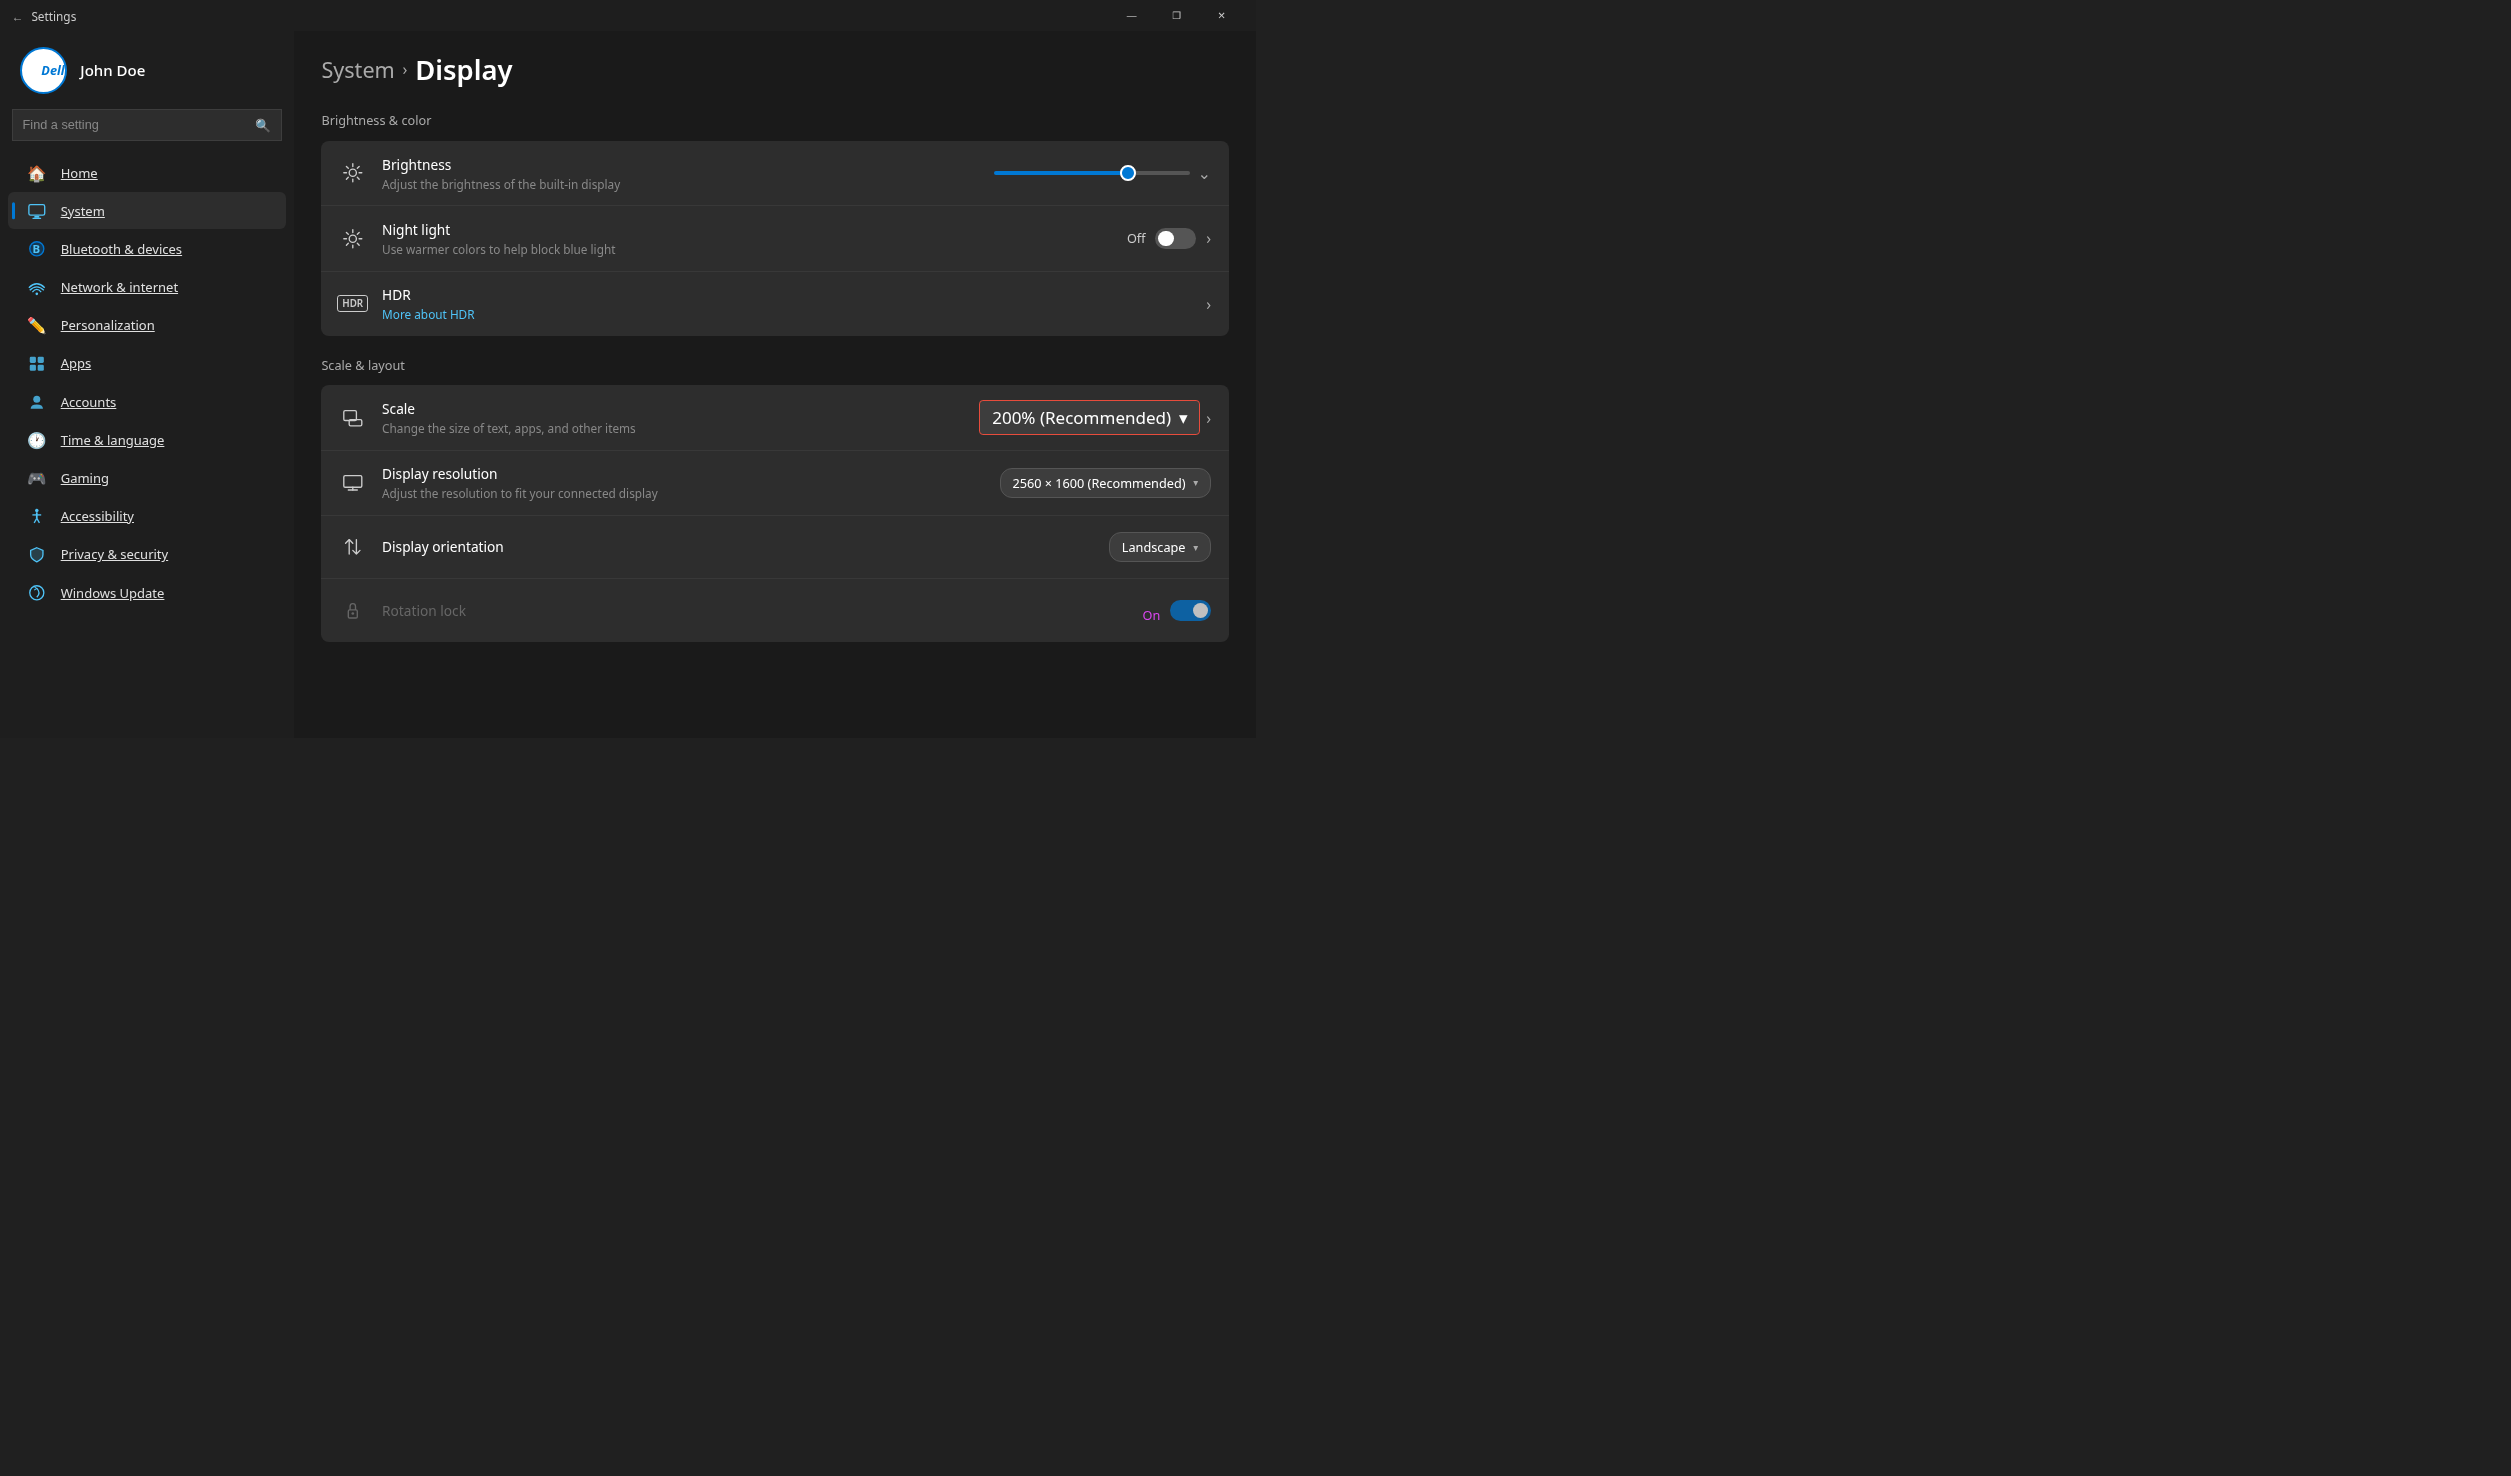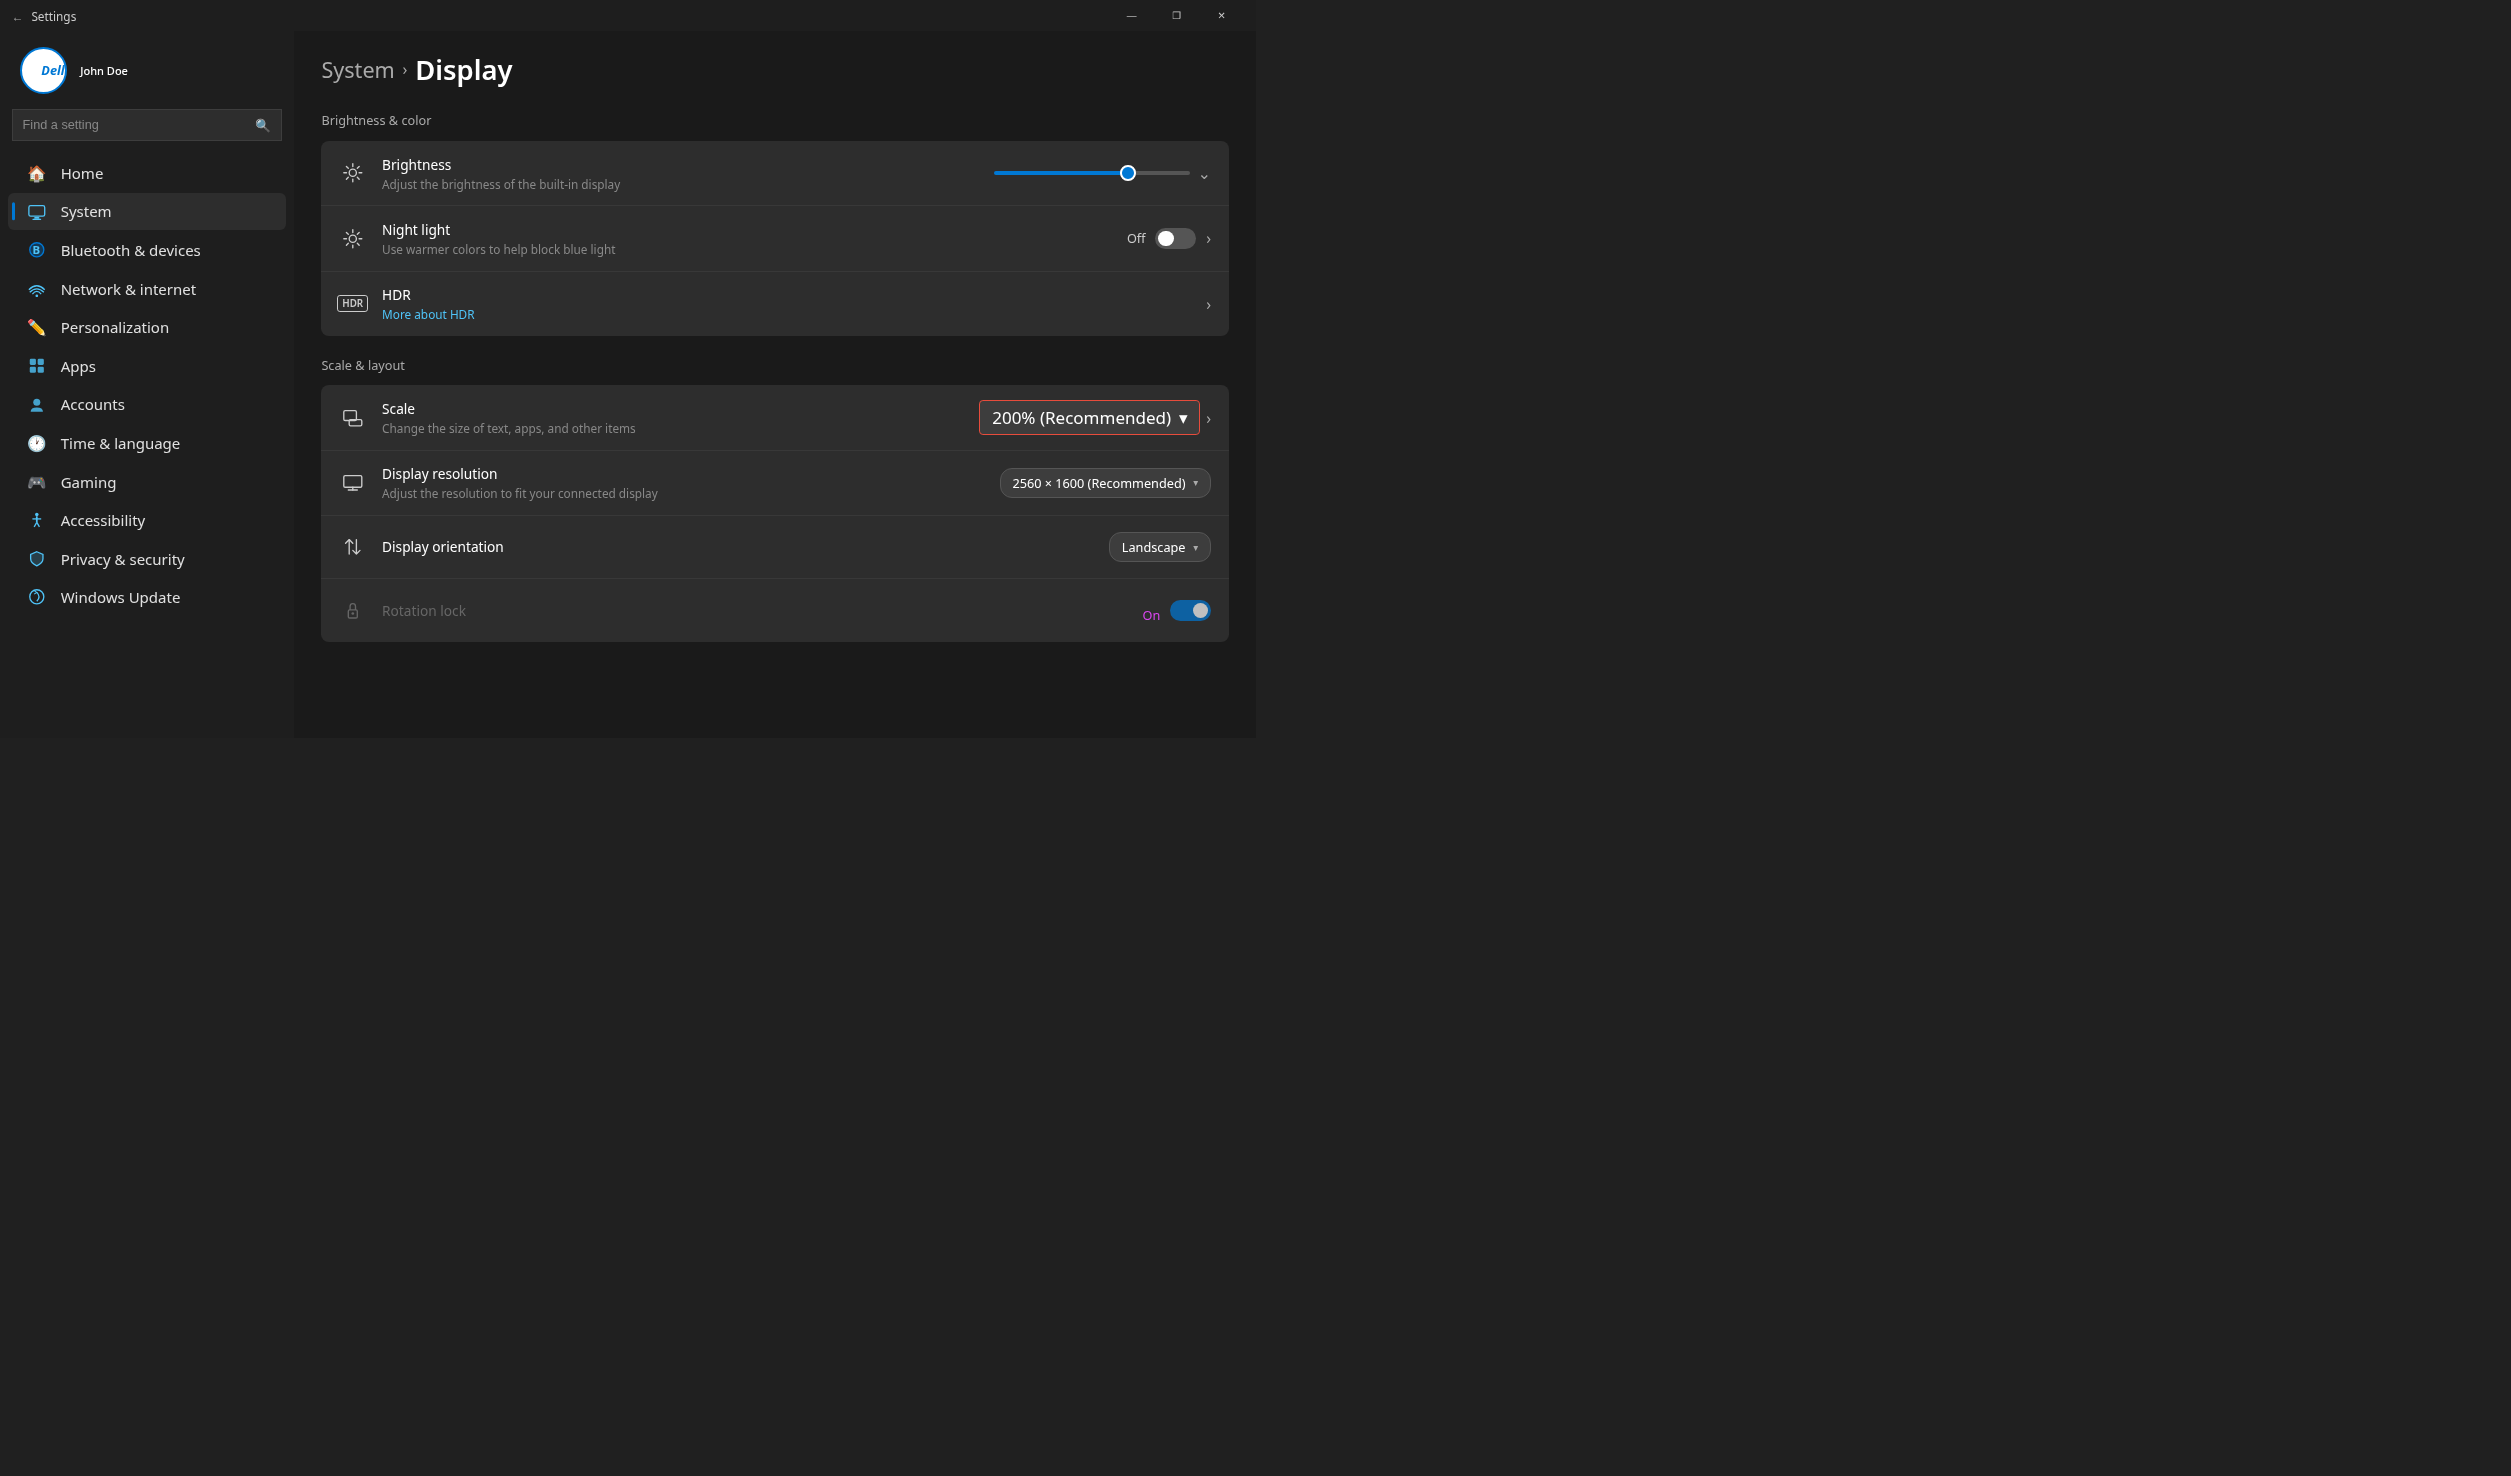--- a/index.html
+++ b/index.html
@@ -92,21 +92,21 @@
       justify-content: flex-end;
       border: 2px solid #0078d4;
     }
     .dell-logo {
       font-size: 12.7px;
       font-weight: bold;
       color: #0078d4;
       font-style: italic;
     }
     .user-name {
-      font-size: 11px;
+      font-size: 15px;
       font-weight: 500;
       color: #fff;
     }
     .search-container {
       padding: 0 11.8px 11.8px 11.8px;
     }
     .search-box {
       width: 100%;
       background: #2d2d2d;
       border: 1px solid #3d3d3d;
@@ -154,22 +154,23 @@
     .nav-icon {
       width: 19.6px;
       height: 19.6px;
       display: flex;
       align-items: center;
       justify-content: center;
       flex-shrink: 0;
       font-size: 15.7px;
     }
     .nav-label {
-      font-size: 15px;
+      font-size: 13px;
       color: #e0e0e0;
+      text-decoration: underline;
     }
     
     .content-area {
       flex: 1;
       background: #1a1a1a;
       overflow-y: auto;
       padding: 19.6px 27.4px;
     }
     .content-area::-webkit-scrollbar { width: 5.9px; }
     .content-area::-webkit-scrollbar-thumb { background: #444; border-radius: 2.9px; }

